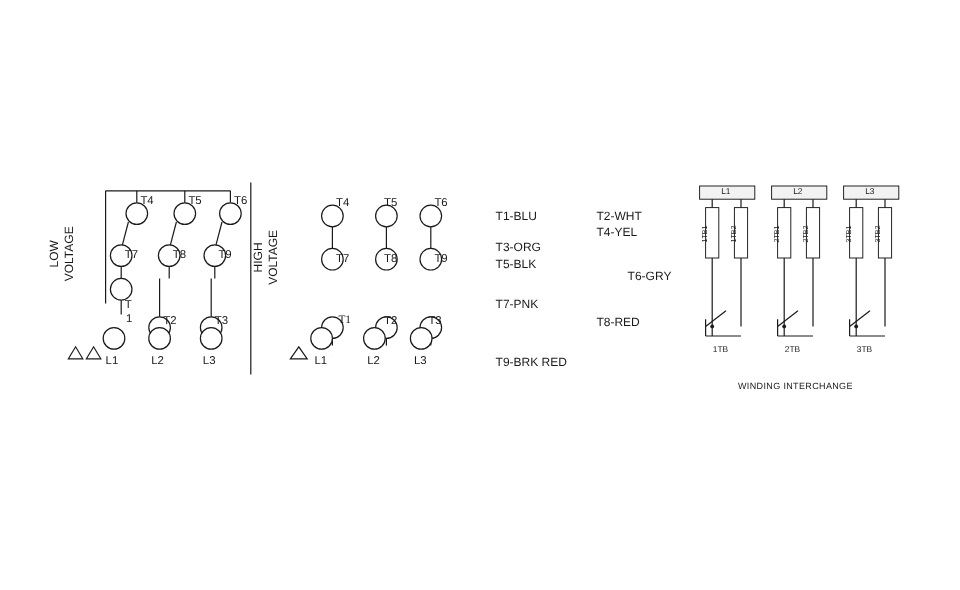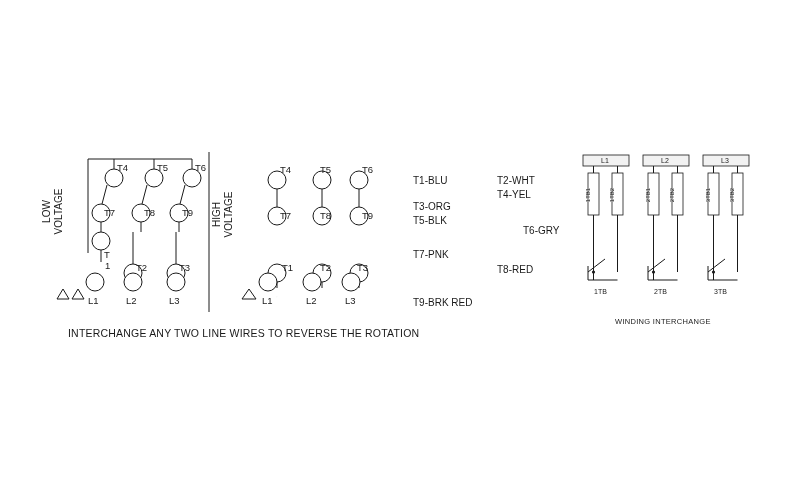--- a/index.html
+++ b/index.html
@@ -234,21 +234,21 @@
   <div class="lbl" style="left:169px; top:296px;">L3</div>
 
   <div class="lbl" style="left:280px; top:165px;">T4</div>
   <div class="lbl" style="left:320px; top:165px;">T5</div>
   <div class="lbl" style="left:362px; top:165px;">T6</div>
 
   <div class="lbl" style="left:280px; top:211px;">T7</div>
   <div class="lbl" style="left:320px; top:211px;">T8</div>
   <div class="lbl" style="left:362px; top:211px;">T9</div>
 
-  <div class="lbl" style="left:282px; top:263px;">T1</div>
+  <div class="lbl" style="left:282px; top:263px;font-family:Liberation Serif, serif;">T1</div>
   <div class="lbl" style="left:320px; top:263px;">T2</div>
   <div class="lbl" style="left:357px; top:263px;">T3</div>
 
   <div class="lbl" style="left:262px; top:296px;">L1</div>
   <div class="lbl" style="left:306px; top:296px;">L2</div>
   <div class="lbl" style="left:345px; top:296px;">L3</div>
 
   <div class="lbl md" style="left:413px; top:176px;">T1-BLU</div>
   <div class="lbl md" style="left:497px; top:176px;">T2-WHT</div>
 
@@ -275,15 +275,14 @@
 
   <div class="lbl xs" style="left:701px; top:192px; transform: rotate(-90deg); transform-origin: 50% 50%;">3TB1</div>
   <div class="lbl xs" style="left:725px; top:192px; transform: rotate(-90deg); transform-origin: 50% 50%;">3TB2</div>
 
   <div class="lbl xs" style="left:594px; top:288px; font-size:7px;">1TB</div>
   <div class="lbl xs" style="left:654px; top:288px; font-size:7px;">2TB</div>
   <div class="lbl xs" style="left:714px; top:288px; font-size:7px;">3TB</div>
 
   <div class="lbl" style="left:615px; top:318px; font-size:7.5px; letter-spacing:0.3px;">WINDING INTERCHANGE</div>
 
-  <div class="caption" style="left:68px; top:327px;">INTERCHANGE ANY TWO LINE WIRES TO REVERSE THE ROTATION</div>
 
 </div>
 
 </body></html>

